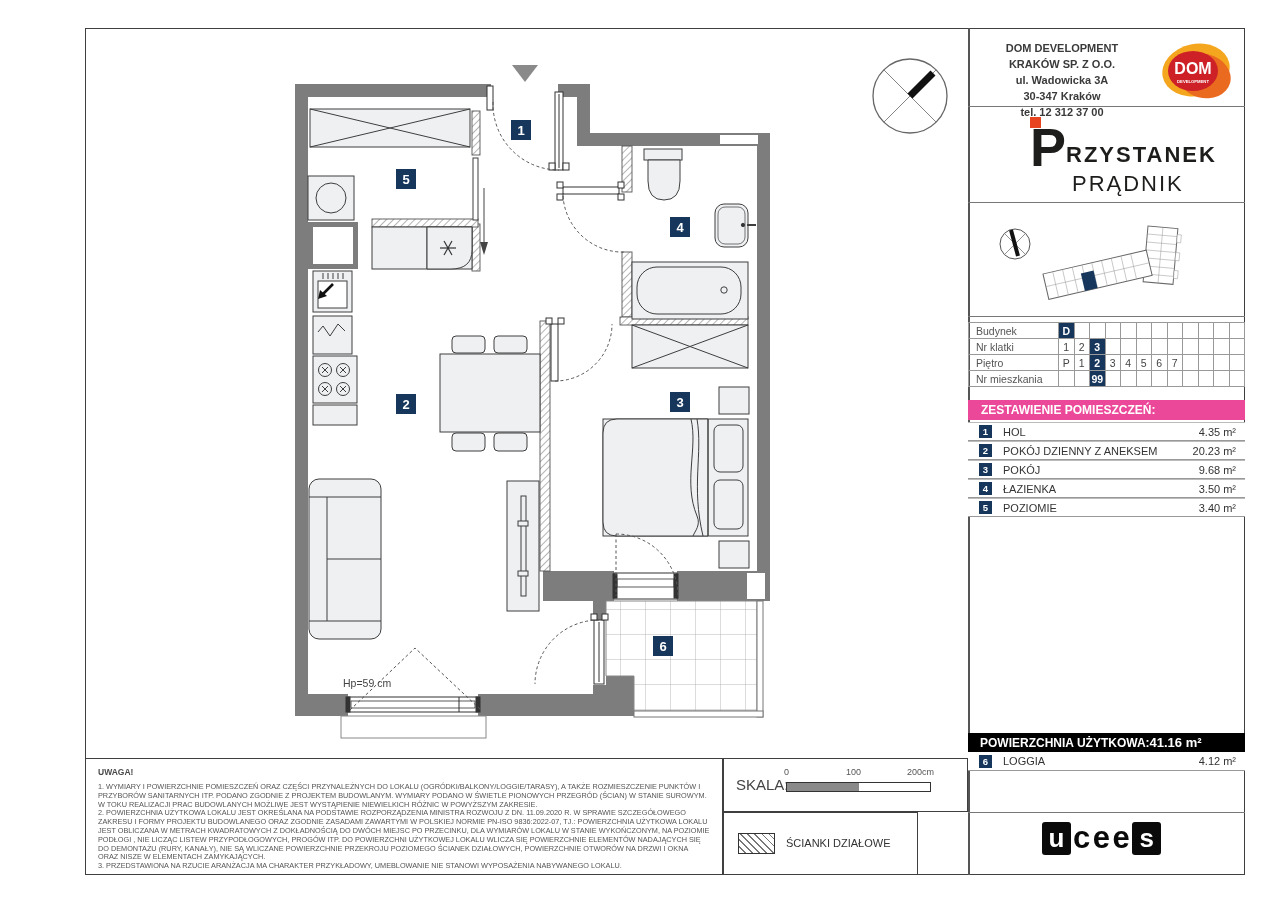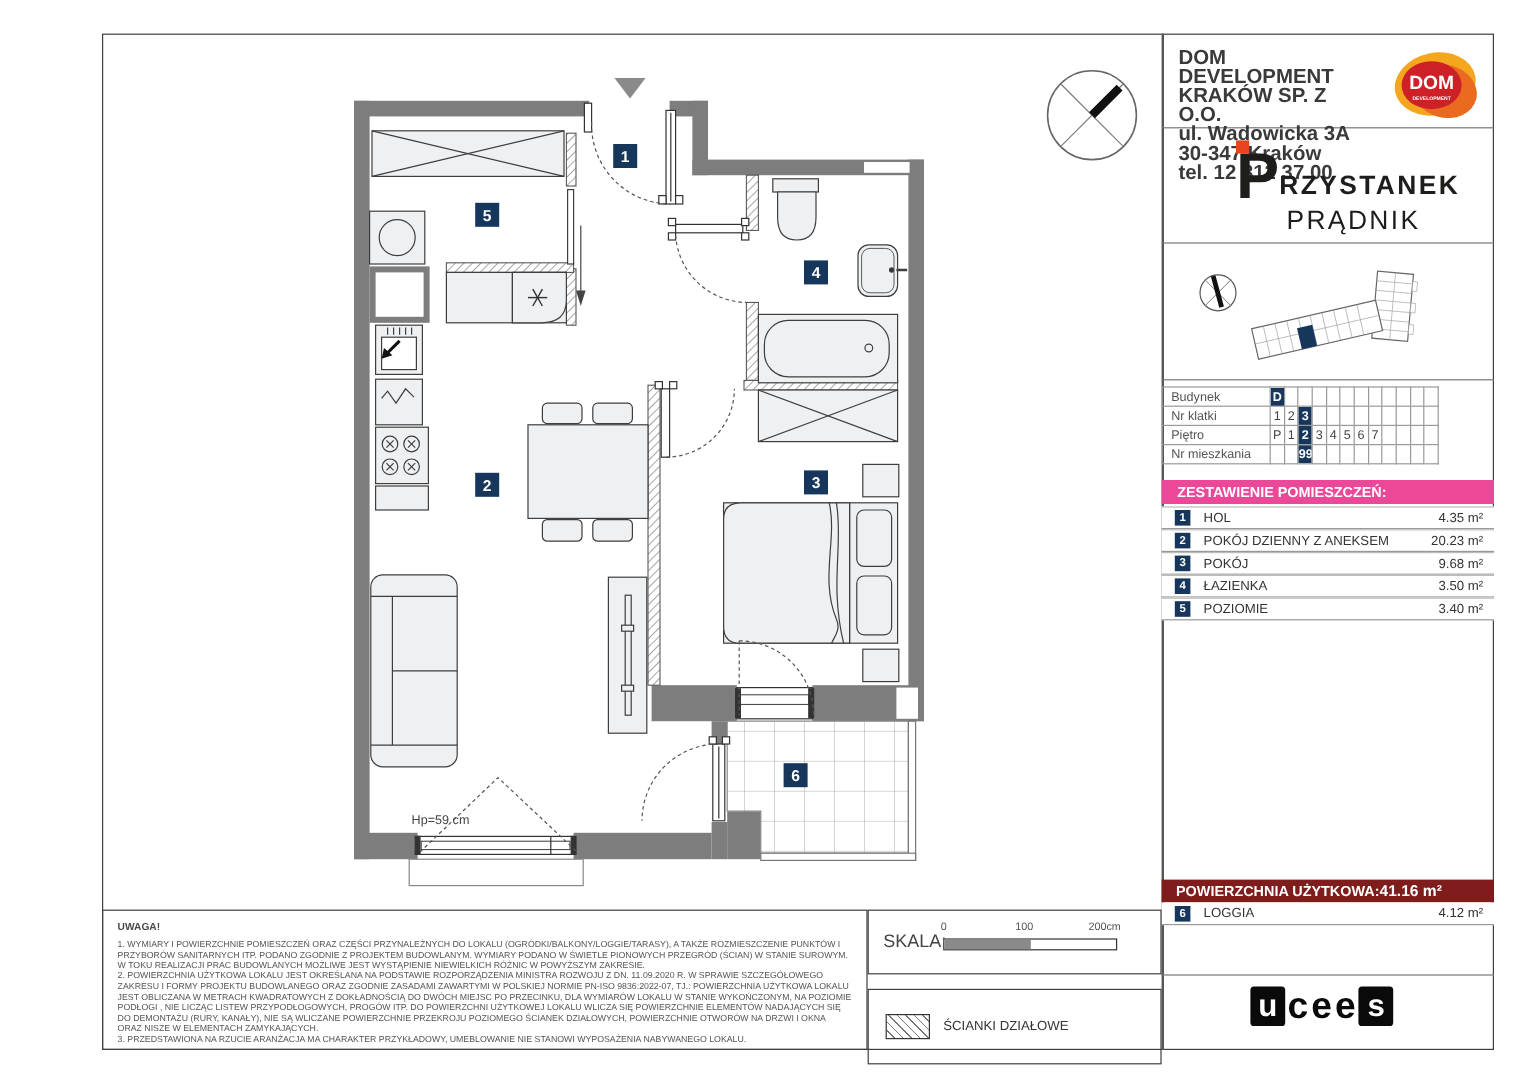--- a/index.html
+++ b/index.html
@@ -6,67 +6,67 @@
   html,body { width:1273px; height:900px; background:#ffffff;
     font-family:"Liberation Sans", sans-serif; position:relative; overflow:hidden; }
   .abs { position:absolute; }
 
   
   .page-border { left:85px; top:28px; width:1160px; height:847px; border:1.5px solid #3f3f3f; }
   .vline { width:1.5px; background:#555; }
   .hline { height:1px; background:#777; }
 
   
-  .company { left:982px; top:40px; width:160px; font-size:17px; font-weight:bold;
-    color:#3a3a3a; line-height:16px; }
+  .company { left:982px; top:40px; width:160px; font-size:11px; font-weight:bold;
+    color:#3a3a3a; line-height:16px;text-align:center; }
   .pp-logo { left:1030px; top:125px; width:200px; color:#1d1d1b; }
   .pp-row { position:relative; display:flex; align-items:flex-end; }
   .pp-p { font-size:54px; font-weight:bold; line-height:44px; position:relative; }
   .pp-dot { position:absolute; left:0px; top:-8px; width:11px; height:11px; background:#e8441f; }
   .pp-rest { font-size:22px; font-weight:bold; letter-spacing:2px; padding-bottom:1px; }
   .pp-sub { font-size:22px; font-weight:normal; letter-spacing:2px; margin-left:42px; margin-top:2px; }
 
   
-  .unit-table { left:968px; top:322px; width:231px; border-collapse:collapse; table-layout:fixed; }
+  .unit-table { left:968px; top:322px; width:277px; border-collapse:collapse; table-layout:fixed; }
   .unit-table td { border:1px solid #999; height:16px; font-size:10.5px; color:#444;
     text-align:center; overflow:hidden; }
   .unit-table td.lab { text-align:left; padding-left:7px; color:#555; }
   .unit-table td.hl { background:#16365c; color:#fff; font-weight:bold; }
 
   .rooms-header { left:968px; top:400px; width:277px; height:20px; background:#ec4899;
     color:#fff; font-size:12px; font-weight:bold; display:flex; align-items:center; padding-left:13px; }
   .room-row { left:968px; width:277px; height:19px; border-bottom:1px solid #999;
     border-top:1px solid #bbb; display:flex; align-items:center; background:#fff; }
   .badge { width:13px; height:13px; background:#16365c; color:#fff; font-size:9.5px;
     font-weight:bold; display:flex; align-items:center; justify-content:center; margin-left:11px; }
   .room-name { font-size:11px; color:#333; margin-left:11px; flex:1; }
   .room-area { font-size:11px; color:#333; margin-right:9px; }
 
-  .total-bar { left:968px; top:733px; width:277px; height:19px; background:#7f1d1d;
+  .total-bar { left:968px; top:733px; width:277px; height:19px; background:#000000;
     display:flex; align-items:center; }
   .total-label { color:#fff; font-size:12px; font-weight:bold; margin-left:12px; }
   .total-value { color:#fff; font-size:13px; font-weight:bold; }
 
   .ucees { left:1042px; top:820px; display:flex; align-items:center; gap:2px; }
   .uc-tile { width:29px; height:33px; background:#0a0a0a; border-radius:3px; color:#fff;
     font-size:26px; font-weight:bold; display:flex; align-items:center; justify-content:center; }
   .uc-letter { font-size:31px; font-weight:bold; color:#0a0a0a; letter-spacing:0.5px; }
 
   
   .notes-box { left:85px; top:758px; width:638px; height:117px; border:1.5px solid #3f3f3f;
     padding:8px 12px; }
   .notes-title { font-size:8.5px; font-weight:bold; color:#4a4a4a; margin-bottom:6px; }
   .note-item { font-size:7.3px; line-height:8.8px; color:#555; }
   .scale-box { left:723px; top:758px; width:245px; height:54px; border:1.5px solid #3f3f3f; }
   .scale-label { position:absolute; left:12px; top:17px; font-size:15px; color:#444; }
   .scale-bar { position:absolute; left:62px; top:23px; width:145px; height:10px;
     border:1px solid #333; background:#fff; }
   .scale-dark { width:50%; height:100%; background:#8a8a8a; }
   .tick { position:absolute; top:8px; font-size:9px; color:#555; }
-  .legend-box { left:723px; top:812px; width:245px; height:63px; border:1.5px solid #3f3f3f;margin-top:12px; }
+  .legend-box { left:723px; top:812px; width:195px; height:63px; border:1.5px solid #3f3f3f; }
   .hatch-swatch { position:absolute; left:14px; top:20px; width:37px; height:21px;
     border:1px solid #333;
     background:repeating-linear-gradient(45deg,#fff 0 4px,#777 4px 5px); }
   .legend-label { position:absolute; left:62px; top:24px; font-size:11px; color:#333; }
 
   svg text { font-family:"Liberation Sans", sans-serif; }
 </style>
 </head>
 <body>
 

